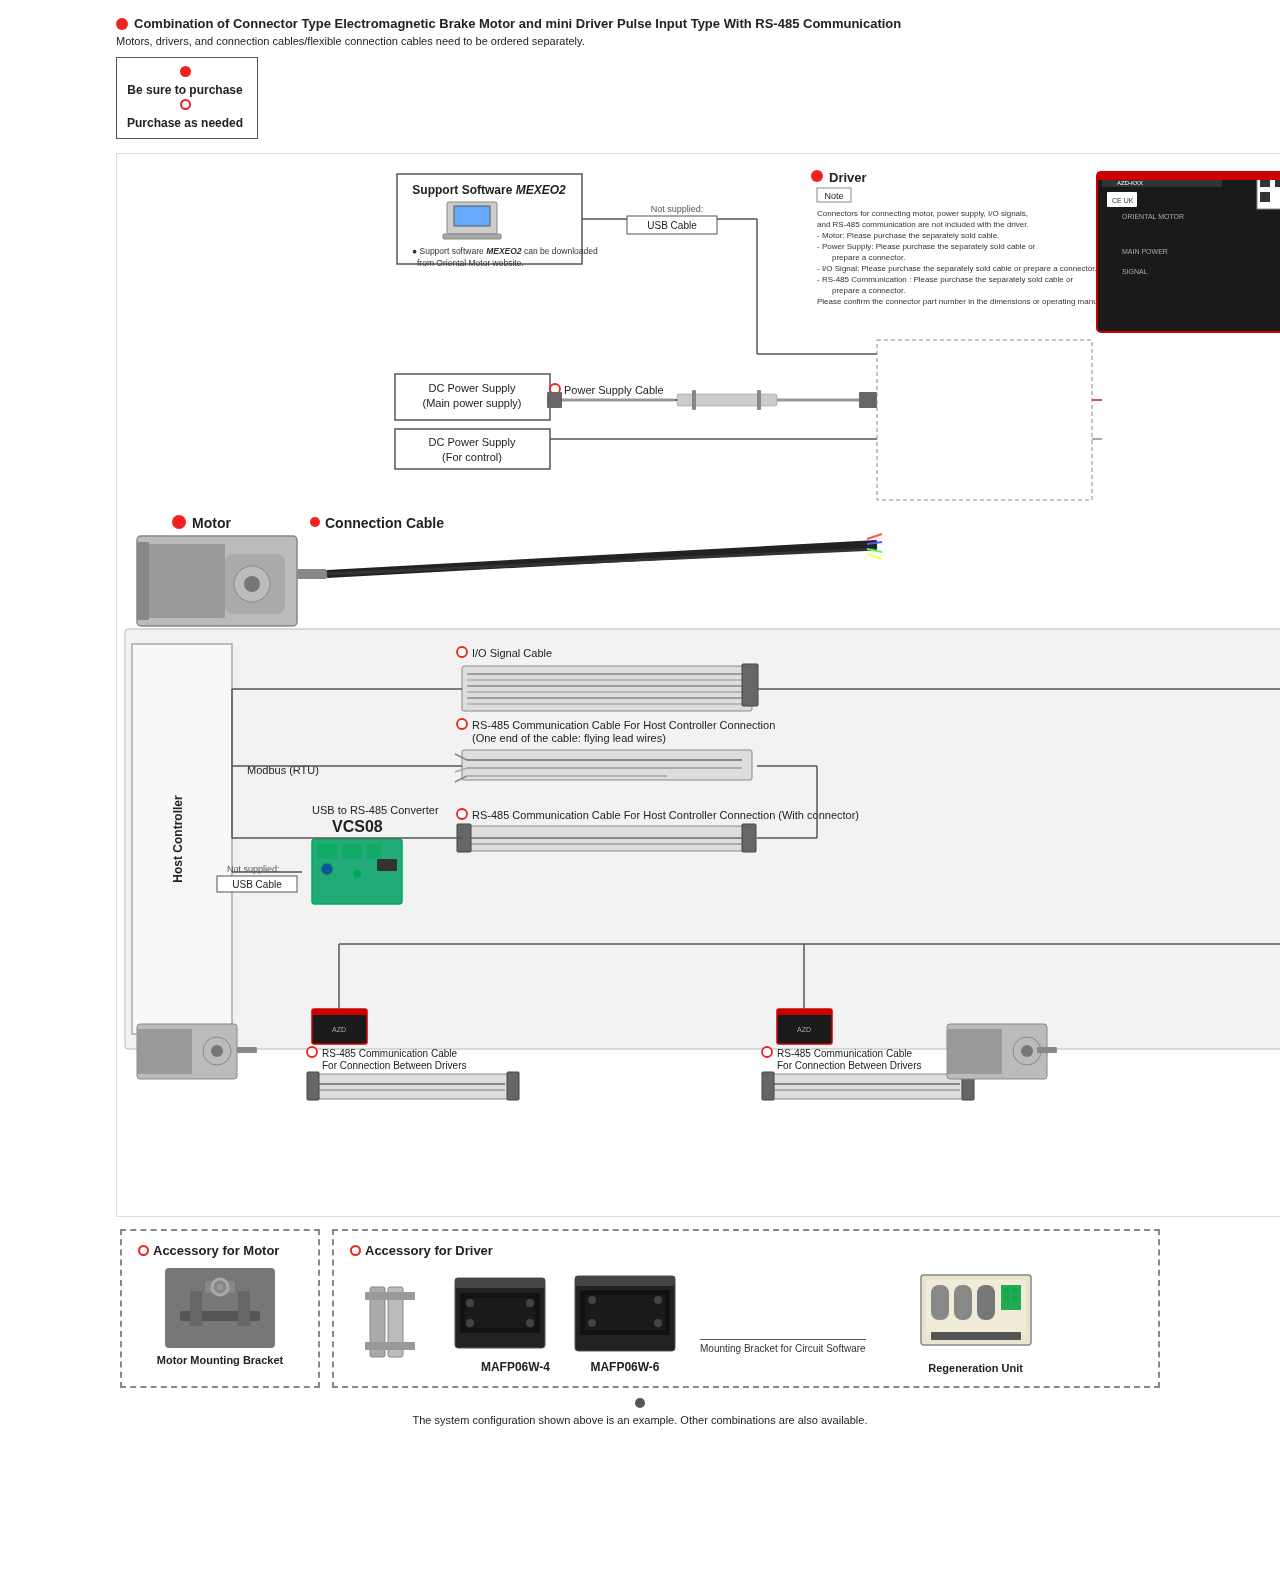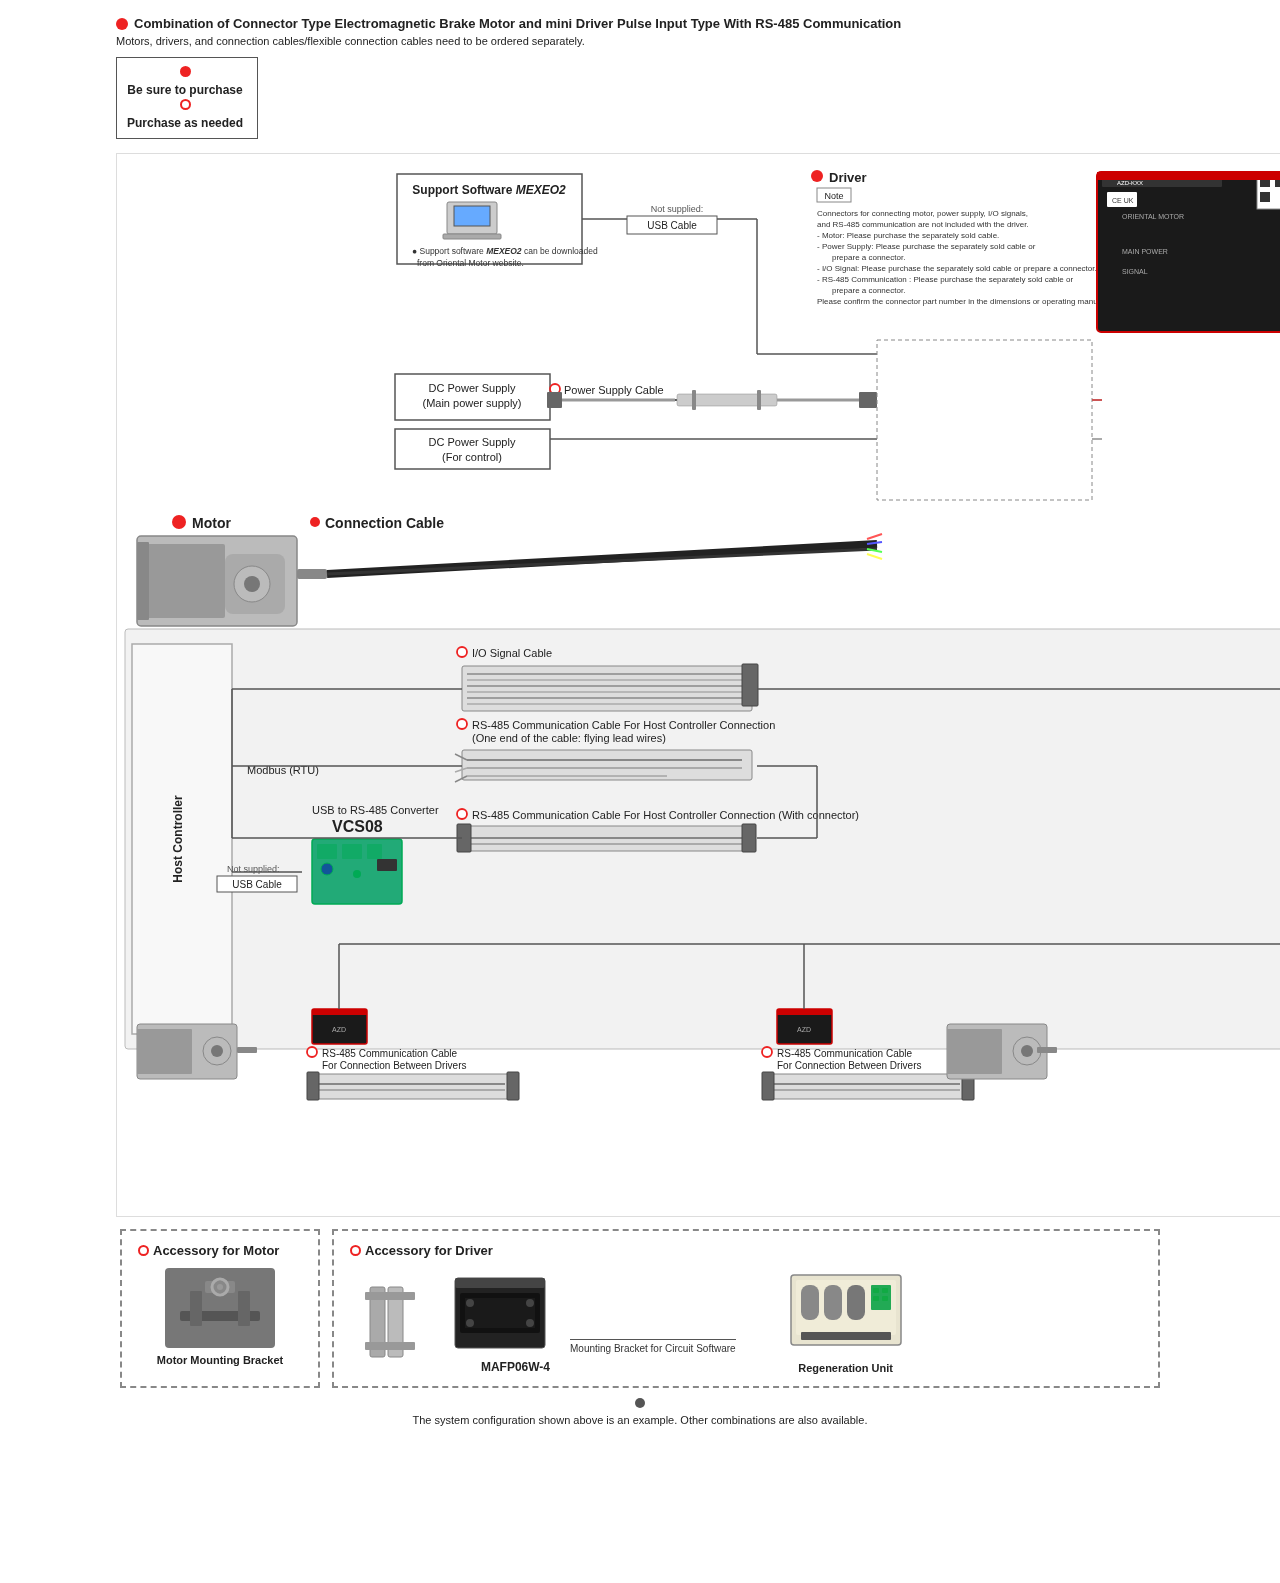--- a/index.html
+++ b/index.html
@@ -380,20 +380,33 @@
             <rect x="10" y="25" width="80" height="40" fill="#111" rx="2"></rect>
             <rect x="15" y="30" width="70" height="30" fill="#1a1a1a"></rect>
             <circle cx="20" cy="35" r="4" fill="#444"></circle>
             <circle cx="80" cy="35" r="4" fill="#444"></circle>
             <circle cx="20" cy="55" r="4" fill="#444"></circle>
             <circle cx="80" cy="55" r="4" fill="#444"></circle>
           </svg>
           <div style="font-size:12px; font-weight:bold;">MAFP06W-4</div>
         </div>
 
+        <div style="text-align:center;">
+          <svg width="110" height="90" viewBox="0 0 110 90">
+            <rect x="5" y="8" width="100" height="75" fill="#222" stroke="#555" rx="3"></rect>
+            <rect x="5" y="8" width="100" height="10" fill="#444" rx="2"></rect>
+            <rect x="10" y="22" width="90" height="45" fill="#111" rx="2"></rect>
+            <rect x="15" y="27" width="80" height="35" fill="#1a1a1a"></rect>
+            <circle cx="22" cy="32" r="4" fill="#444"></circle>
+            <circle cx="88" cy="32" r="4" fill="#444"></circle>
+            <circle cx="22" cy="55" r="4" fill="#444"></circle>
+            <circle cx="88" cy="55" r="4" fill="#444"></circle>
+          </svg>
+          <div style="font-size:12px; font-weight:bold;">MAFP06W-6</div>
+        </div>
 
         <div style="font-size:10px; color:#333; align-self:flex-end; padding-bottom:20px;">
           <div style="border-top:1px solid #555; padding-top:3px;">Mounting Bracket for Circuit Software</div>
         </div>
 
         <div style="text-align:center; margin-left:30px;">
           <svg width="120" height="90" viewBox="0 0 120 90">
             <rect x="5" y="5" width="110" height="70" fill="#e8e4d0" stroke="#888" stroke-width="1.5" rx="3"></rect>
             <rect x="10" y="10" width="100" height="55" fill="#f0ecd8" rx="2"></rect>
 

